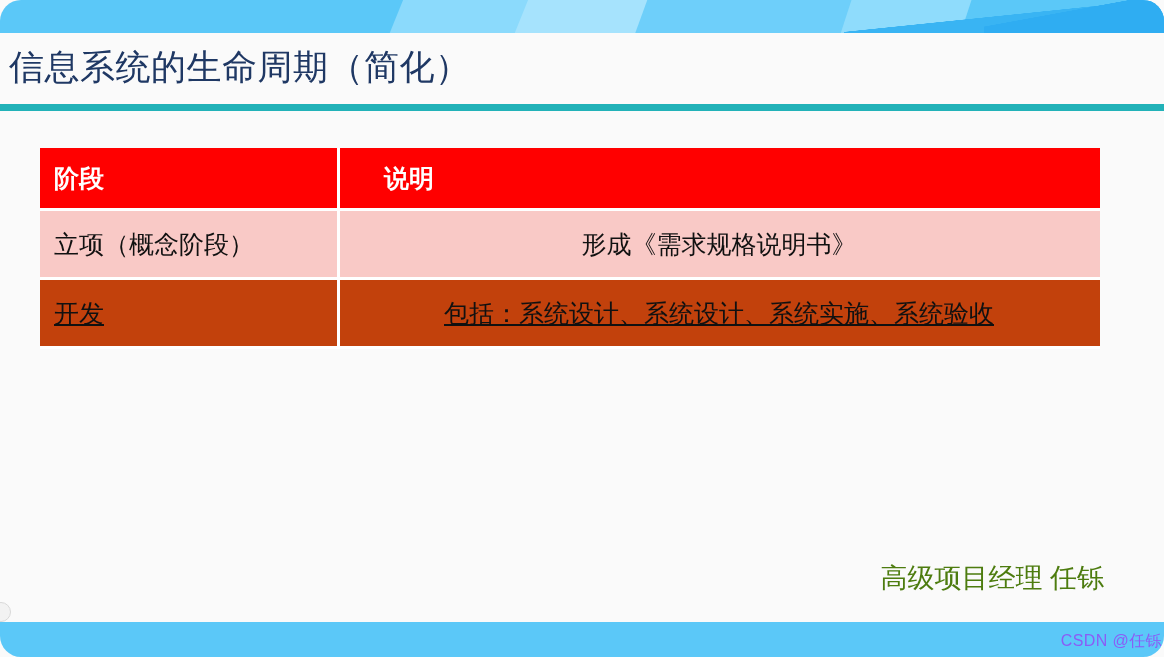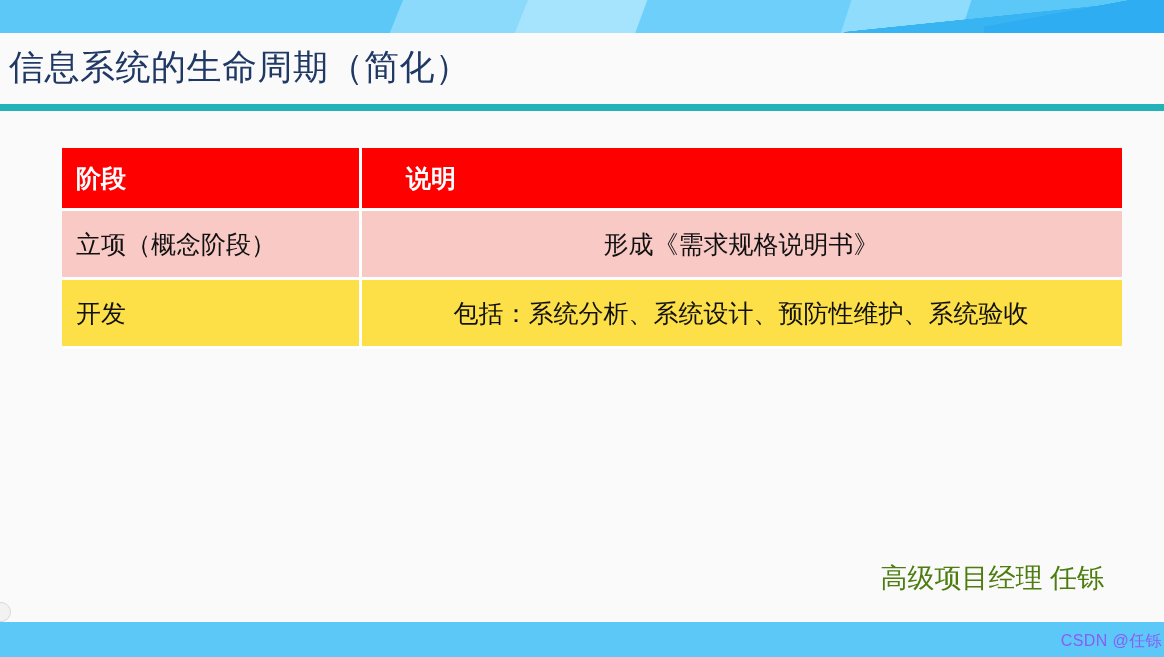--- a/index.html
+++ b/index.html
@@ -16,20 +16,21 @@
   }
 
   
   .slide {
     position: absolute;
     left: 0; top: 0;
     width: 1164px;
     height: 657px;
     background: #FAFAFA;
     overflow: hidden;
+    border-radius: 21px;
   }
 
   
   .top-banner {
     position: absolute;
     left: 0; top: 0;
     width: 1164px;
     height: 33px;
     background: #5BC8F8;
     overflow: hidden;
@@ -104,21 +105,20 @@
 
   
   .data-table {
     position: absolute;
     left: 40px;
     top: 148px;
     width: 1060px;
     border-collapse: separate;
     border-spacing: 0;
     table-layout: fixed;
-    margin-left: 22px;
   }
   .data-table col.c1 { width: 300px; }
   .data-table col.c2 { width: 760px; }
 
   .data-table th {
     background: #FF0000;
     color: #FFFFFF;
     font-size: 25px;
     font-weight: bold;
     text-align: left;
@@ -136,21 +136,21 @@
     text-align: left;
     padding: 14px 16px 14px 14px;
     height: 38px;
     border-right: 3px solid #FFFFFF;
     border-bottom: 3px solid #FFFFFF;
     box-sizing: content-box;
     vertical-align: middle;
   }
   .data-table td.last { border-right: none; text-align: center; }
   .data-table tr.odd td  { background: #F9C9C6; }
-  .data-table tr.even td { background: #fde047; }
+  .data-table tr.even td { background: #c2410c; text-decoration: underline; }
   .data-table tr.lastrow td { border-bottom: none; }
 
   
   .author-watermark {
     position: absolute;
     right: 60px;
     top: 560px;
     font-size: 27px;
     color: #4d7c0f;
     white-space: nowrap;
@@ -217,21 +217,21 @@
         <th class="last">说明</th>
       </tr>
     </thead>
     <tbody>
       <tr class="odd">
         <td>立项（概念阶段）</td>
         <td class="last">形成《需求规格说明书》</td>
       </tr>
       <tr class="even">
         <td>开发</td>
-        <td class="last">包括：系统分析、系统设计、预防性维护、系统验收</td>
+        <td class="last">包括：系统设计、系统设计、系统实施、系统验收</td>
       </tr>
     </tbody>
   </table>
 
   <div class="author-watermark">高级项目经理  任铄</div>
 
   <div class="edge-circle"></div>
 
   <div class="bottom-bar"></div>
   <div class="csdn-watermark">CSDN @任铄</div>

